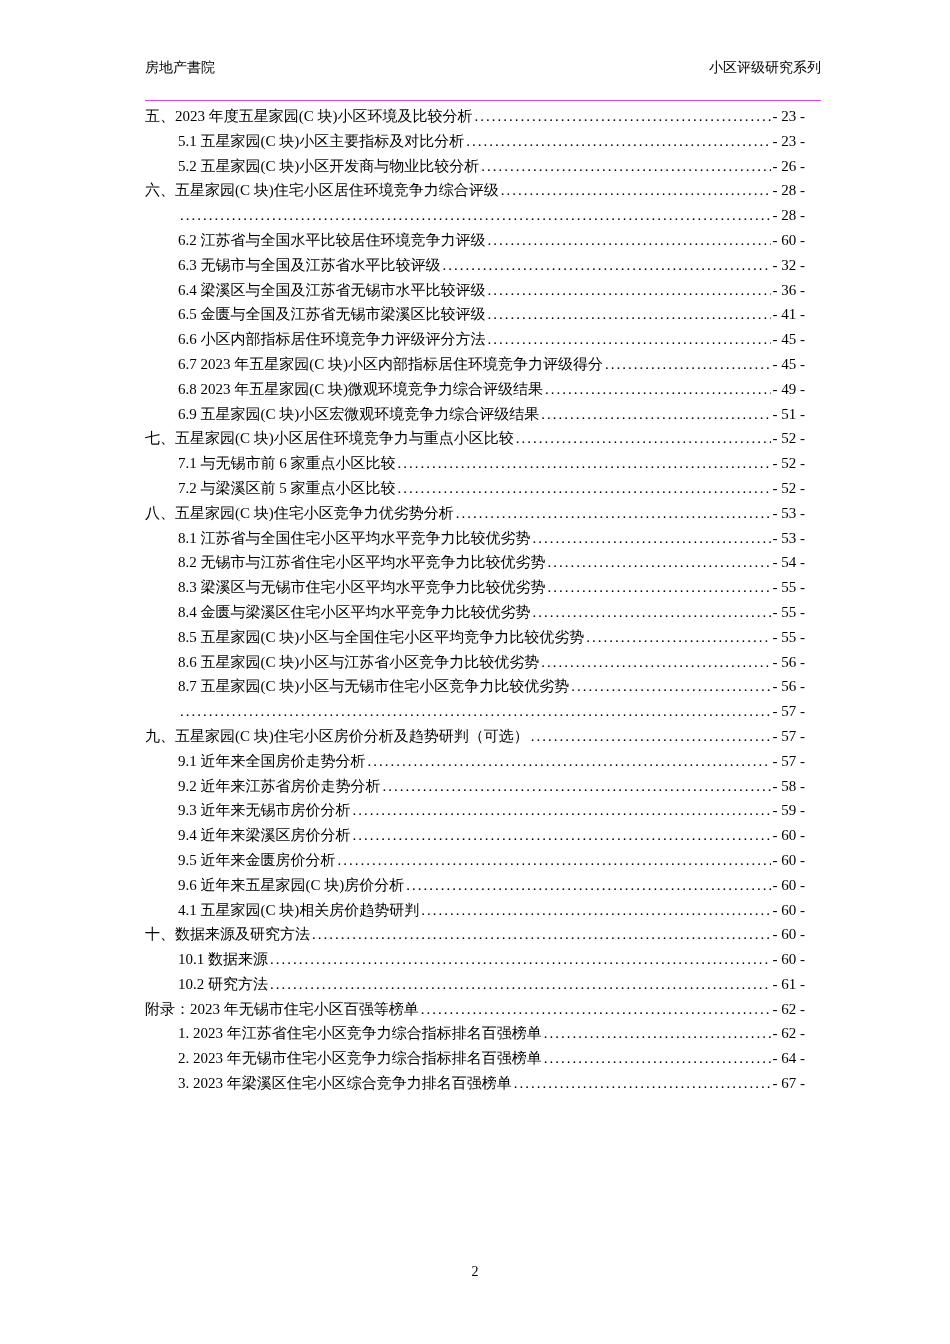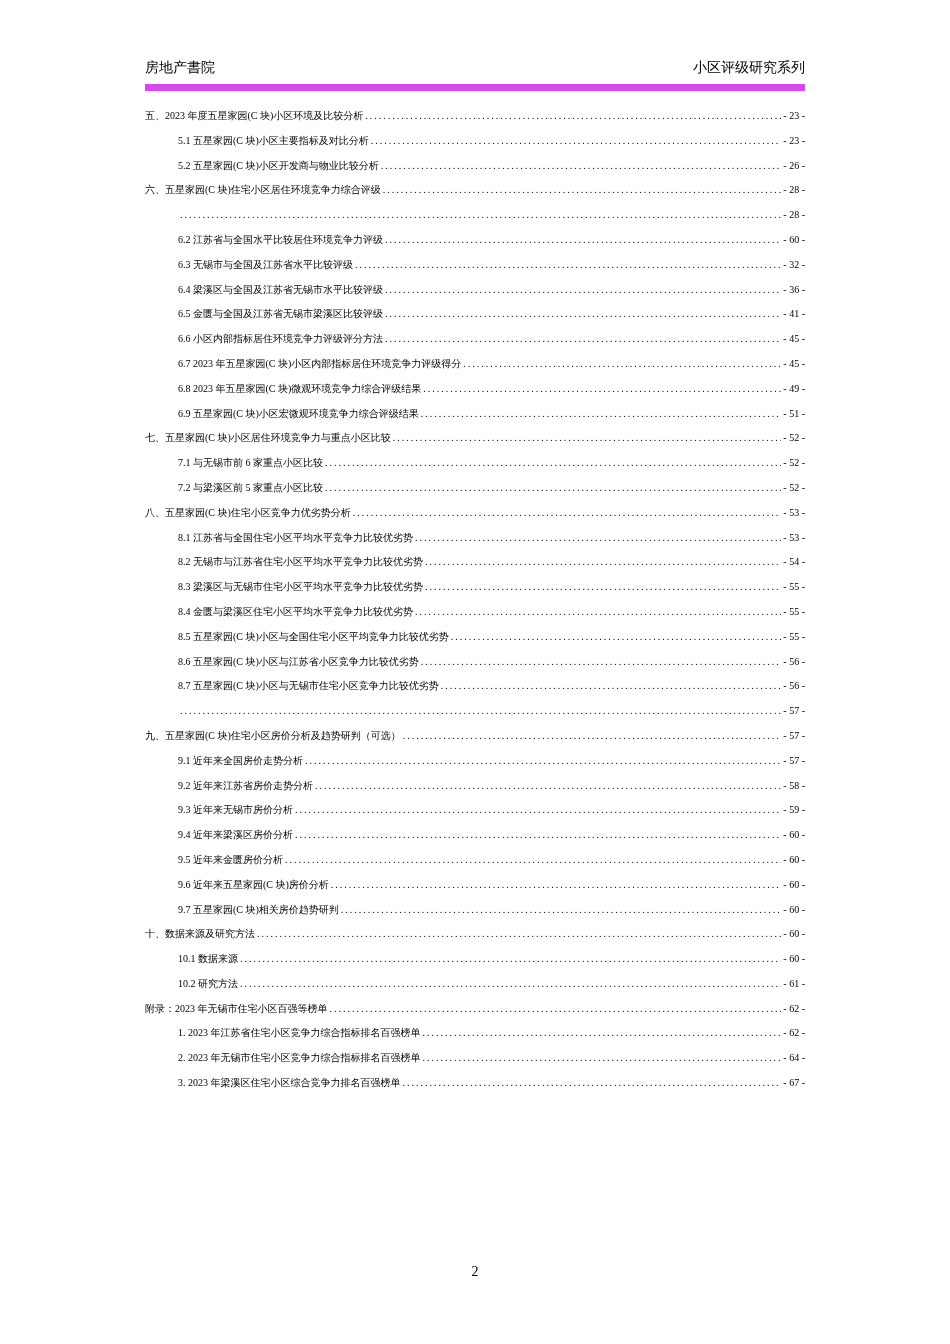--- a/index.html
+++ b/index.html
@@ -14,41 +14,41 @@
     background: #ffffff;
     box-sizing: border-box;
     font-family: "Liberation Serif", "DejaVu Serif", serif;
     color: #000000;
     overflow: hidden;
   }
   .page-header {
     position: absolute;
     top: 58px;
     left: 145px;
-    right: 145px;
+    right: 129px;
     display: flex;
     justify-content: space-between;
     align-items: flex-end;
     font-size: 14px;
     line-height: 20px;
-    padding-bottom: 6px;
-    border-bottom: 7px solid #d946ef;
+    padding-bottom: 22px;
+    border-bottom: 1px solid #d946ef;
   }
   .toc {
     position: absolute;
     top: 104px;
     left: 145px;
     right: 145px;
   }
   .toc-row {
     display: flex;
     align-items: baseline;
     height: 24.8px;
     line-height: 24.8px;
-    font-size: 10px;
+    font-size: 15px;
     cursor: pointer;
   }
   .toc-row.level1 {
     padding-left: 33px;
     justify-content: flex-end;
   }
   .toc-label {
     white-space: nowrap;
     flex: 0 0 auto;
   }
@@ -235,21 +235,21 @@
         <span class="toc-label">9.5 近年来金匮房价分析</span>
         <span class="toc-dots">........................................................................................................................................................................................................</span>
         <span class="toc-page">- 60 -</span>
       </div>
       <div class="toc-row level1">
         <span class="toc-label">9.6 近年来五星家园(C 块)房价分析</span>
         <span class="toc-dots">........................................................................................................................................................................................................</span>
         <span class="toc-page">- 60 -</span>
       </div>
       <div class="toc-row level1">
-        <span class="toc-label">9.7 五星家园(C 块)相关房价趋势研判</span>
+        <span class="toc-label">4.1 五星家园(C 块)相关房价趋势研判</span>
         <span class="toc-dots">........................................................................................................................................................................................................</span>
         <span class="toc-page">- 60 -</span>
       </div>
       <div class="toc-row level0">
         <span class="toc-label">十、数据来源及研究方法</span>
         <span class="toc-dots">........................................................................................................................................................................................................</span>
         <span class="toc-page">- 60 -</span>
       </div>
       <div class="toc-row level1">
         <span class="toc-label">10.1 数据来源</span>

